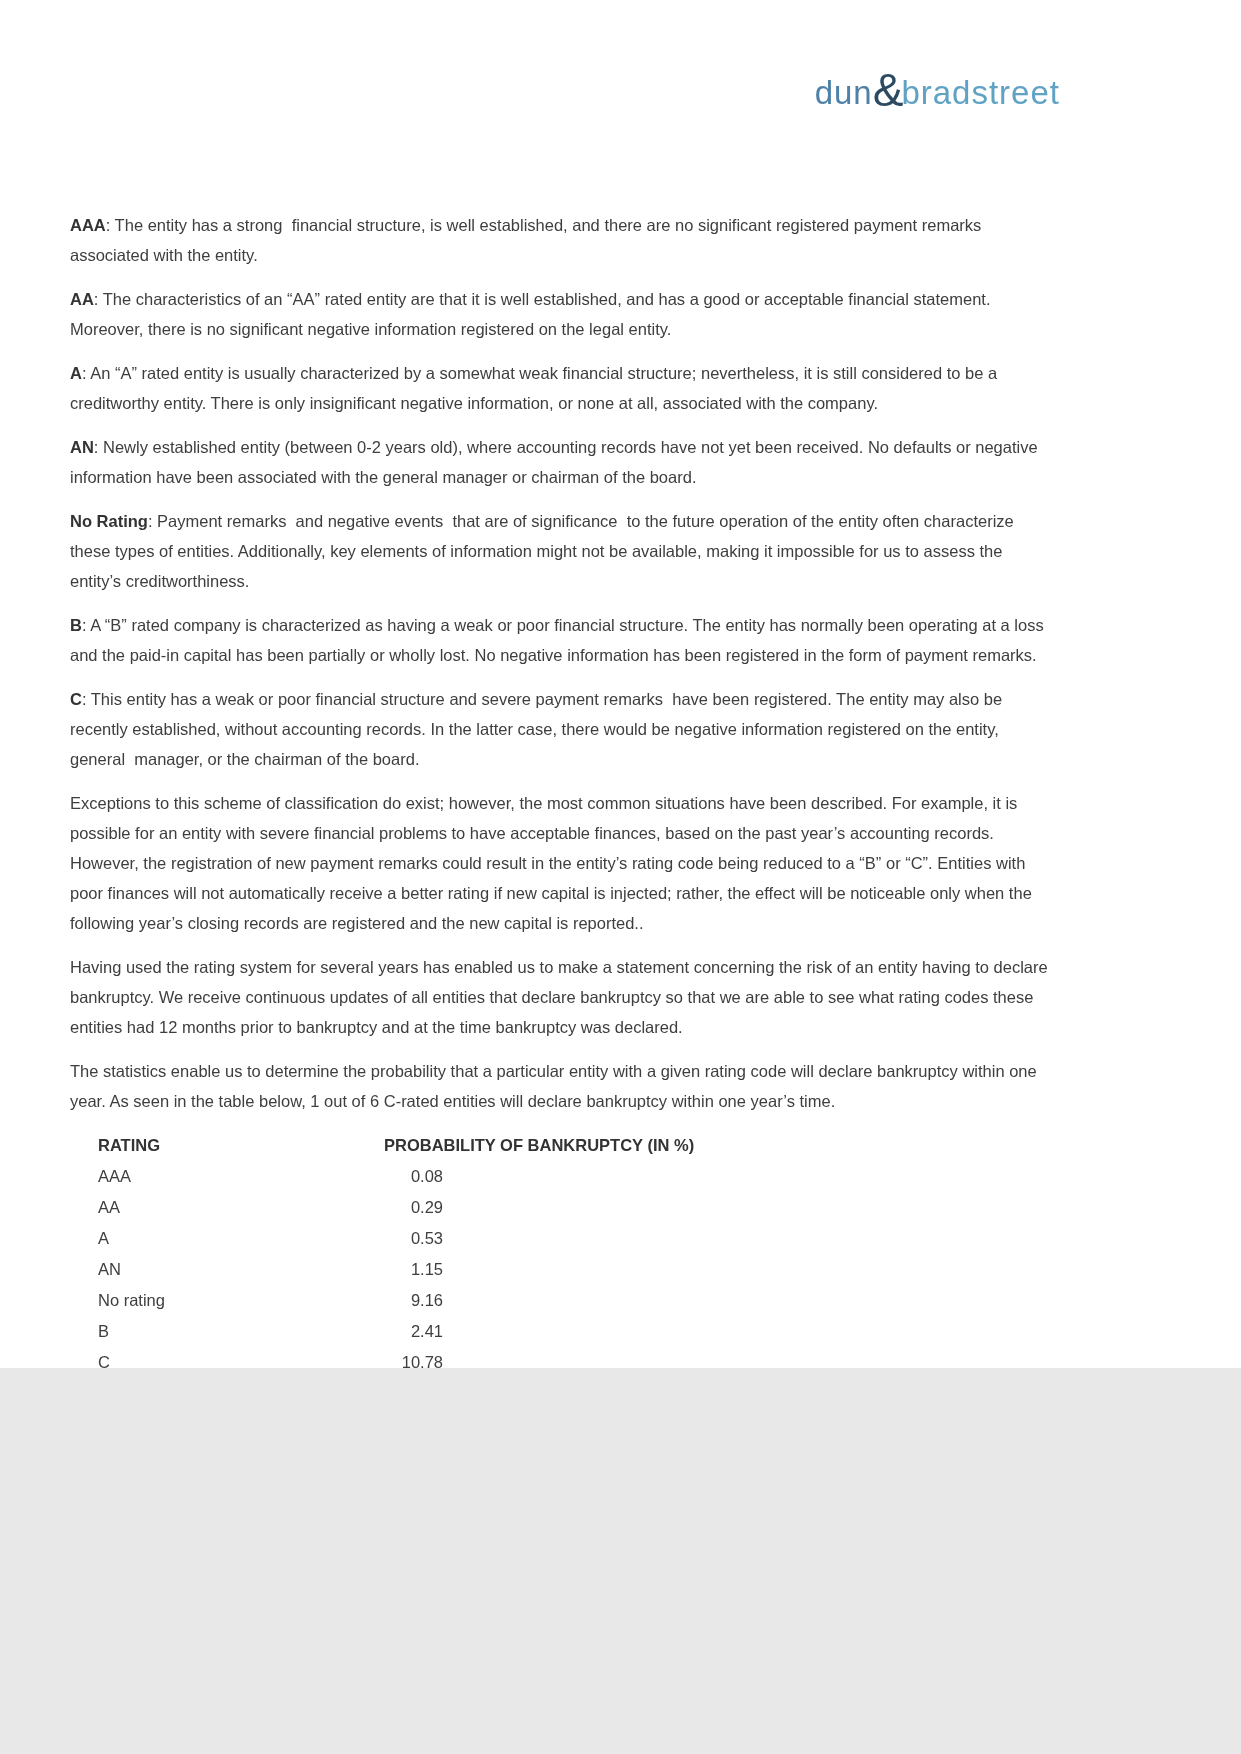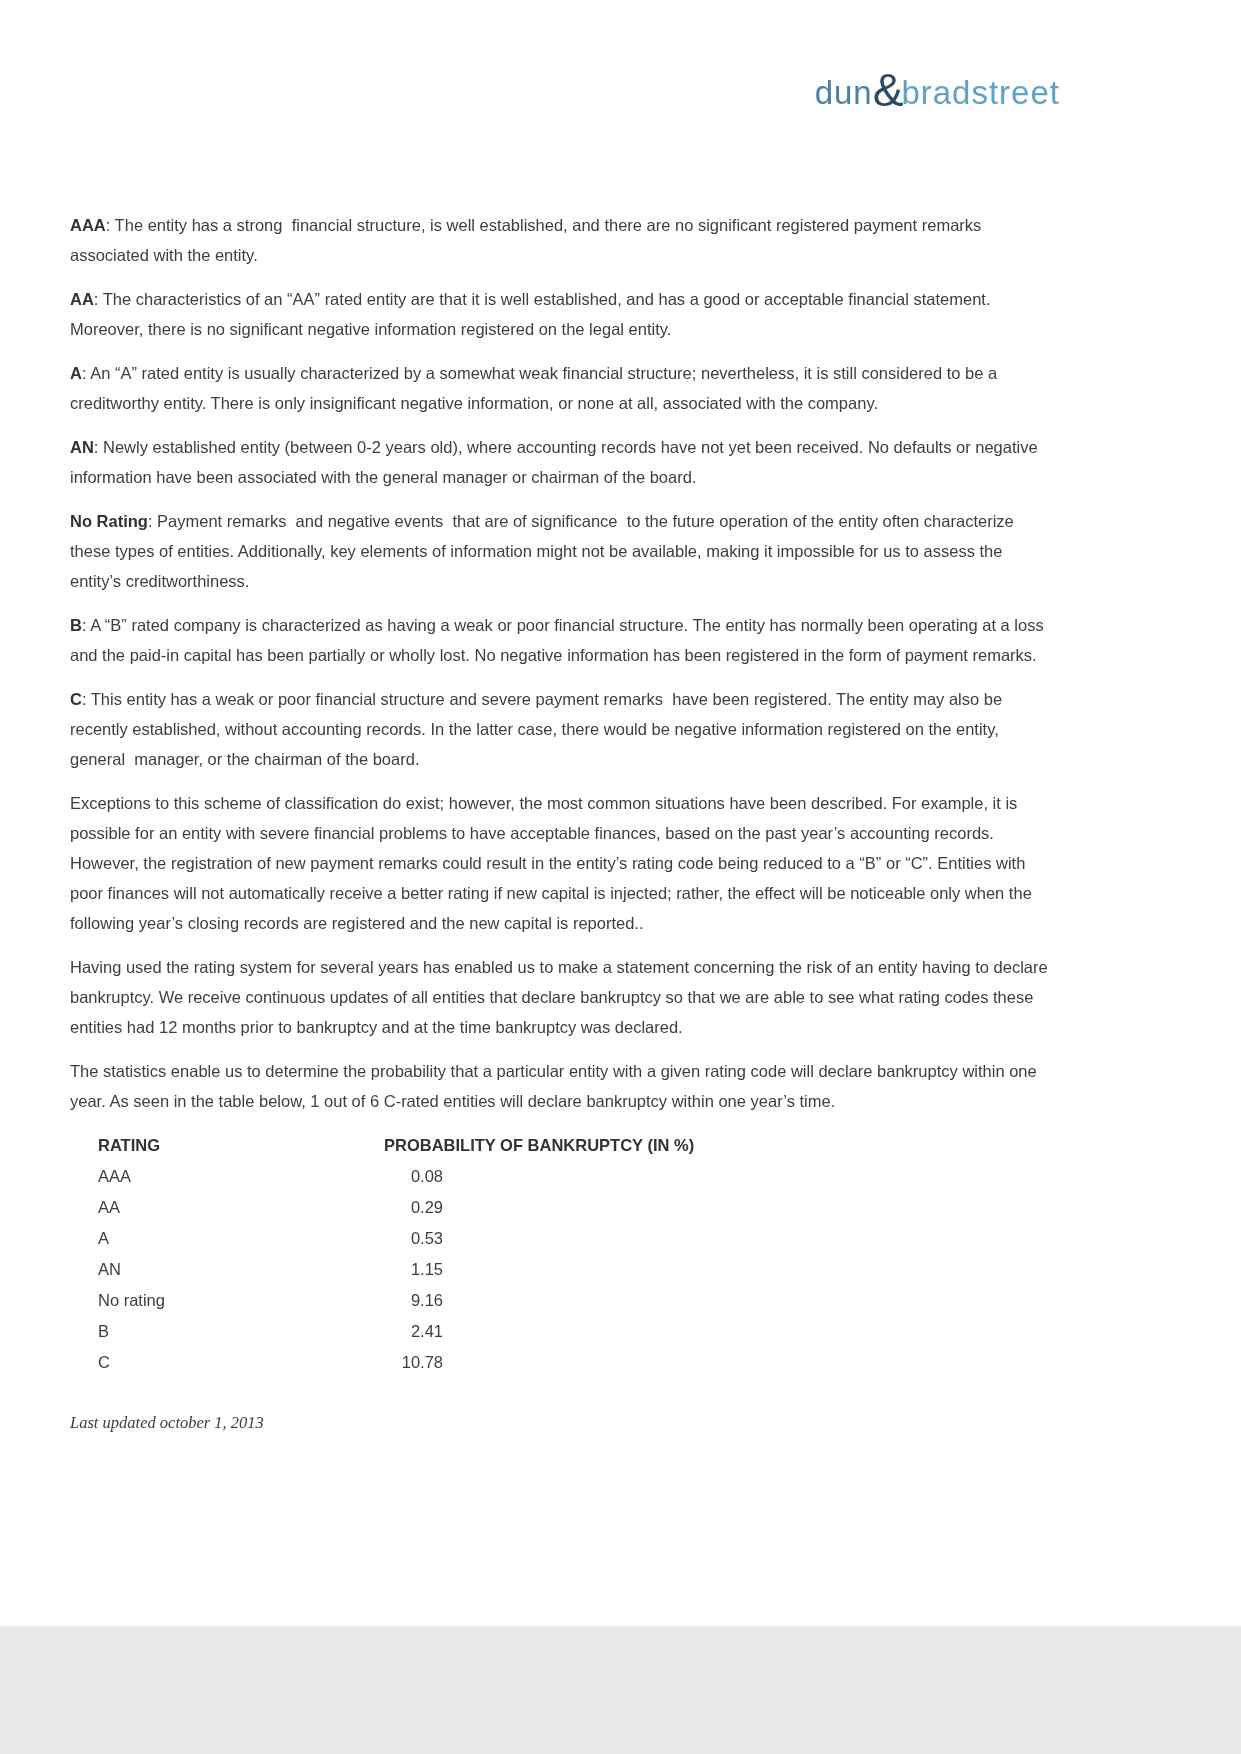--- a/index.html
+++ b/index.html
@@ -1,19 +1,19 @@
 <!DOCTYPE html>
 <html><head>
 <meta charset="utf-8">
 <style>
   html, body { margin: 0; padding: 0; background: #e8e8e8; }
   .page {
     position: relative;
     width: 1241px;
-    height: 1626px;
+    height: 1368px;
     background: #ffffff;
     margin: 0 auto;
     overflow: hidden;
     font-family: "Liberation Sans", sans-serif;
     color: #3e3e3e;
   }
   
   .logo {
     position: absolute;
     top: 58px;

